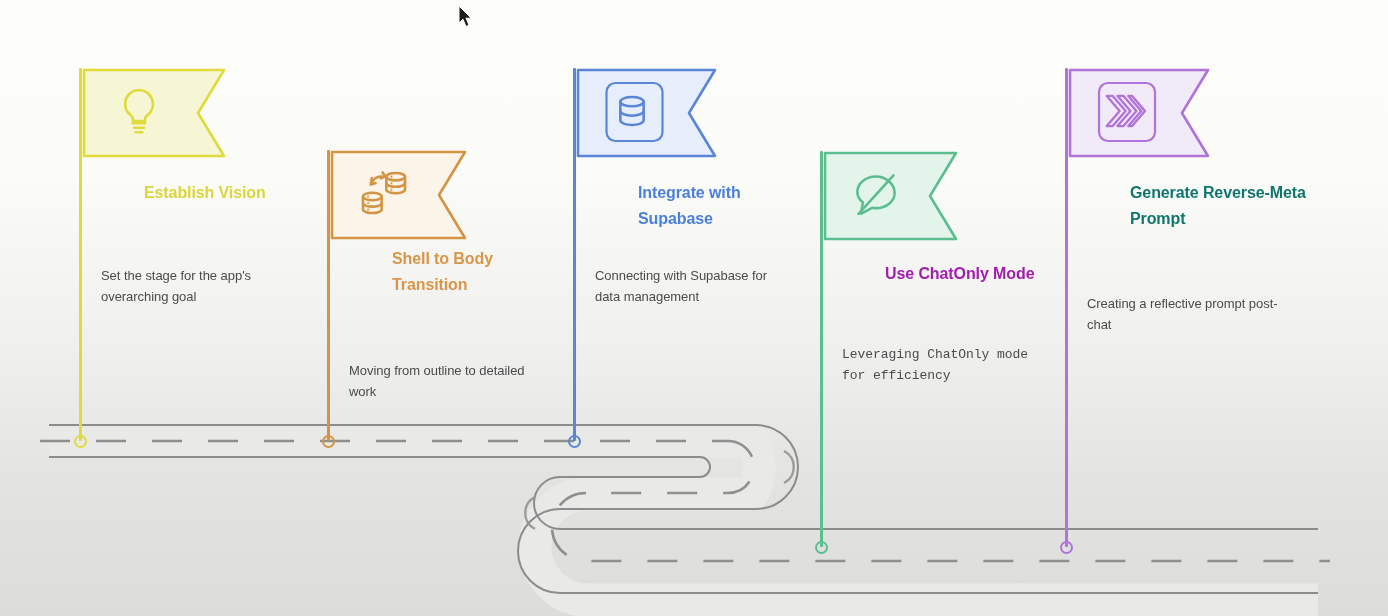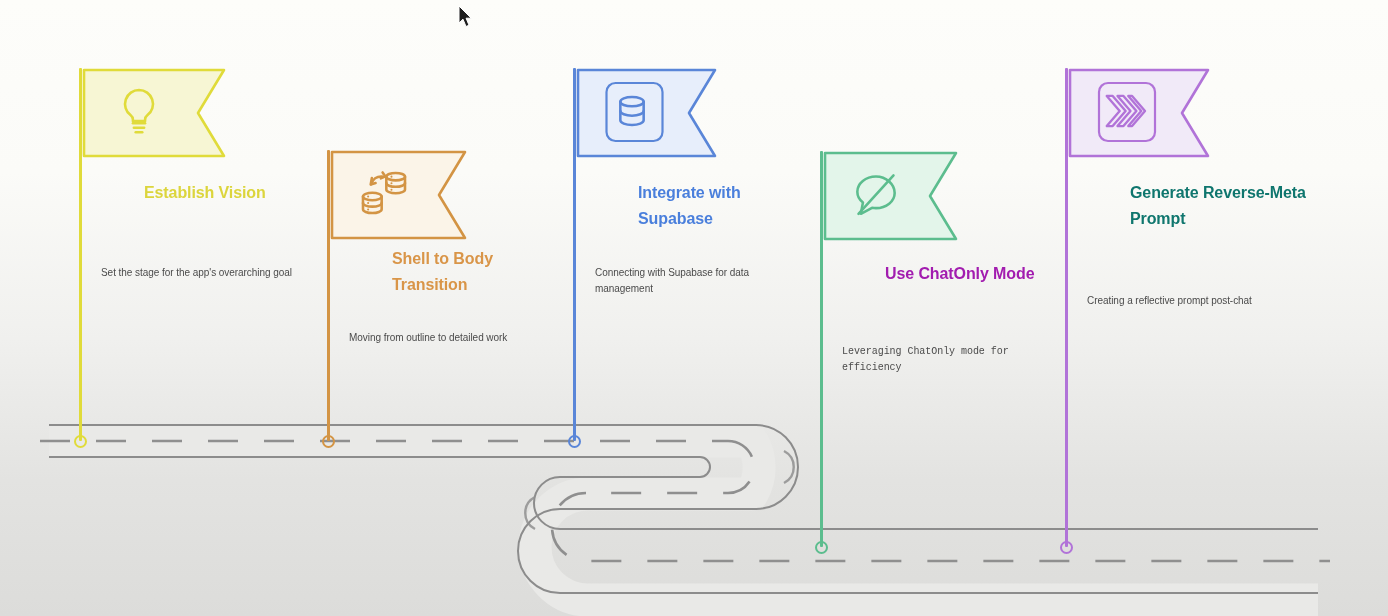--- a/index.html
+++ b/index.html
@@ -43,21 +43,21 @@
     left: 22px;
     font-size: 16px;
     font-weight: bold;
     line-height: 1.65;
     letter-spacing: -0.1px;
     margin-left: 43px;
   }
   .desc {
     position: absolute;
     left: 22px;
-    font-size: 10px;
+    font-size: 13px;
     line-height: 1.64;
     color: #4b4b4b;
     letter-spacing: -0.05px;
   }
 
   
   #cursor { position: absolute; pointer-events: none; }
 </style>
 </head>
 <body>
@@ -157,21 +157,21 @@
           <circle cx="30.4" cy="15.6" r="0.9" fill="#d39444" stroke="none"></circle>
           <circle cx="30.4" cy="21.2" r="0.9" fill="#d39444" stroke="none"></circle>
         </g>
         <path d="M13 16.5c1-4.5 5-7 9.5-6.6"></path>
         <path d="M22.8 6.4l2.4 3.4-3.9 1.6"></path>
         <path d="M13.6 11.2l-1 5.6 4.2-1.3"></path>
             </svg>
           </div>
         </div>
         <div class="title" style="color: rgb(217, 149, 72); top: 96px; width: 180px;">Shell to Body Transition</div>
-        <div class="desc" style="top: 180px; width: 196px;">Moving from outline to detailed work</div>
+        <div class="desc" style="top: 210px; width: 196px;">Moving from outline to detailed work</div>
       </div>
       <div class="milestone" style="left: 573px; top: 68px; width: 197px;">
         <div class="pole" style="height: 373px; background: rgb(90, 134, 216);"></div>
         <div class="flag">
           <svg width="141" height="90" viewBox="-2 -2 141 90">
       <path d="M 0 0 L 137 0 L 111 43 L 137 86 L 0 86 Z" fill="#e7eefb" stroke="#5a86d8" stroke-width="2.6" stroke-linejoin="round"></path>
             <rect x="28.5" y="13" width="56" height="58" rx="9" fill="none" stroke="#5a86d8" stroke-width="2.2"></rect>
           </svg>
           <div style="position: absolute; left: 27.5px; top: 15px; width: 56px; height: 56px;">
             <svg width="56" height="56" viewBox="0 0 48 48" fill="none" stroke="#5a86d8" stroke-width="2.2" stroke-linecap="round" stroke-linejoin="round">

